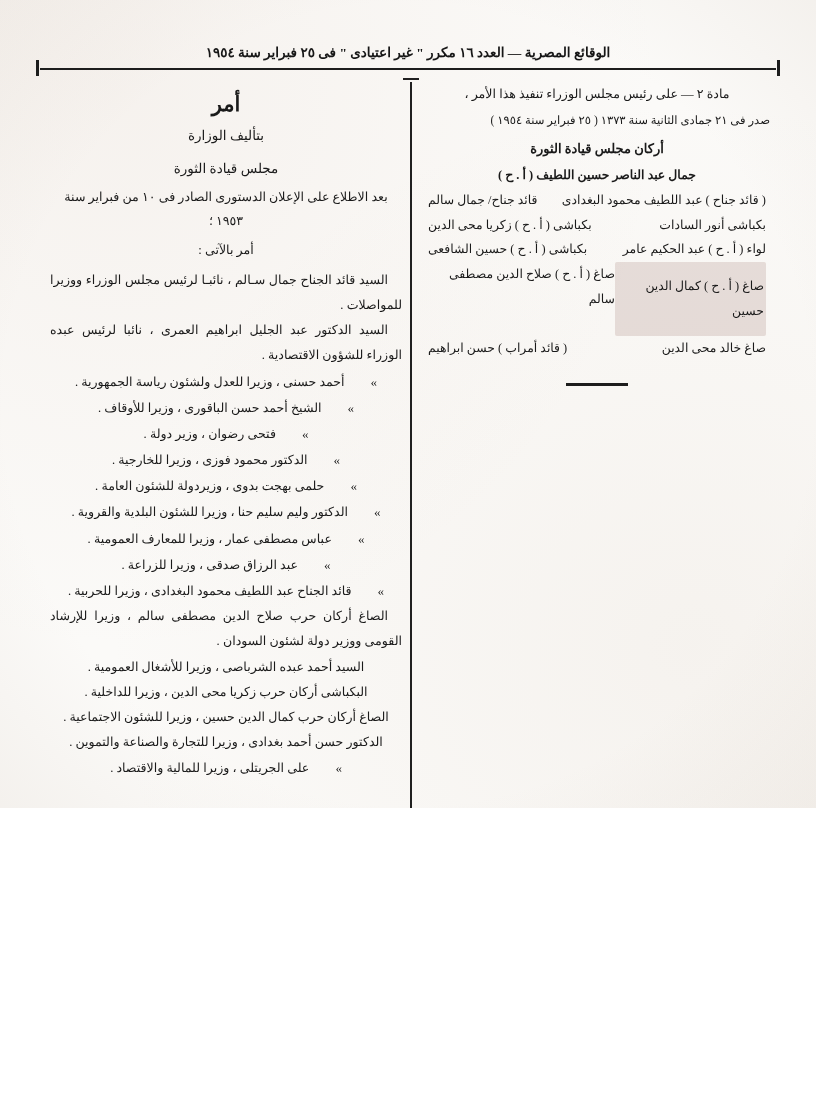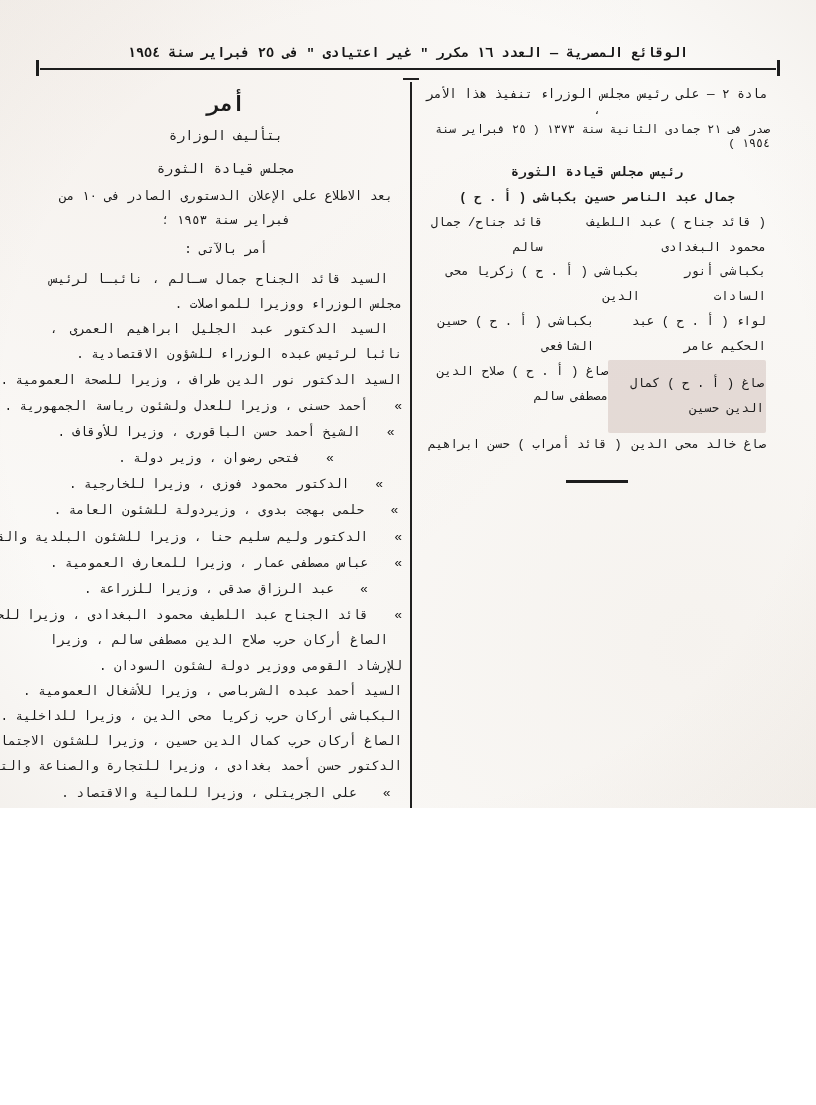--- a/index.html
+++ b/index.html
@@ -5,21 +5,21 @@
   html, body {
     margin: 0;
     padding: 0;
     background: #ffffff;
   }
   .page {
     position: relative;
     width: 816px;
     height: 808px;
     background: #fbfaf8;
-    font-family: Liberation Mono, monospace;
+    font-family: Liberation Serif, serif;
     color: #1a1a1a;
     direction: rtl;
     overflow: hidden;
   }
   
   .page::before {
     content: "";
     position: absolute;
     inset: 0;
     background:
@@ -175,21 +175,21 @@
     margin-top: 14px;
     margin-bottom: 6px;
   }
   .l-date {
     font-size: 11.6px;
     margin-top: 4px;
   }
   .l-art {
     font-size: 12.6px;
     text-align: center;
-    margin-bottom: 4px;
+    margin-bottom: 11px;
   }
   .two-cell {
     display: flex;
     justify-content: space-between;
     font-size: 12.4px;
     line-height: 2.0;
     padding: 0 4px;
   }
   .end-rule {
     width: 62px;
@@ -222,21 +222,20 @@
   <div class="col col-right">
     <div class="doc-title">أمر</div>
     <div class="subtitle">بتأليف الوزارة</div>
     <div class="org">مجلس قيادة الثورة</div>
     <div class="para center">بعد الاطلاع على الإعلان الدستورى الصادر فى ١٠ من فبراير سنة ١٩٥٣ ؛</div>
     <div class="para center">أمر بالآتى :</div>
 
     <ul class="list">
       <li class="wrap">السيد قائد الجناح جمال سـالم  ،  نائبـا لرئيس مجلس الوزراء ووزيرا للمواصلات .</li>
       <li class="wrap">السيد الدكتور عبد الجليل ابراهيم العمرى ، نائبا لرئيس عبده الوزراء للشؤون الاقتصادية .</li>
-      <li>السيد الدكتور نور الدين طراف ، وزيرا للصحة العمومية .</li>
       <li>
         <span class="ditto">»</span><span>أحمد حسنى ، وزيرا للعدل ولشئون رياسة الجمهورية .</span>
       </li>
       <li>
         <span class="ditto">»</span><span>الشيخ أحمد حسن الباقورى ، وزيرا للأوقاف .</span>
       </li>
       <li>
         <span class="ditto">»</span><span>فتحى رضوان ، وزير دولة .</span>
       </li>
       <li>
@@ -265,22 +264,22 @@
       <li>
         <span class="ditto">»</span><span>على الجريتلى ، وزيرا للمالية والاقتصاد .</span>
       </li>
     </ul>
   </div>
 
   <div class="col col-left">
     <div class="l-art">مادة ٢ — على رئيس مجلس الوزراء تنفيذ هذا الأمر ،</div>
     <div class="l-date">صدر فى ٢١ جمادى الثانية سنة ١٣٧٣ ( ٢٥ فبراير سنة ١٩٥٤ )</div>
 
-    <div class="l-head">رئيس مجلس قيادة الثورة</div>
-    <div class="l-line bold">جمال عبد الناصر حسين بكباشى ( أ . ح )</div>
+    <div class="l-head">أركان مجلس قيادة الثورة</div>
+    <div class="l-line bold">جمال عبد الناصر حسين اللطيف ( أ . ح )</div>
 
     <div class="two-cell">
       <span>( قائد جناح ) عبد اللطيف محمود البغدادى</span>
       <span>قائد جناح/ جمال سالم</span>
     </div>
     <div class="two-cell">
       <span>بكباشى أنور السادات</span>
       <span>بكباشى ( أ . ح ) زكريا محى الدين</span>
     </div>
     <div class="two-cell">

